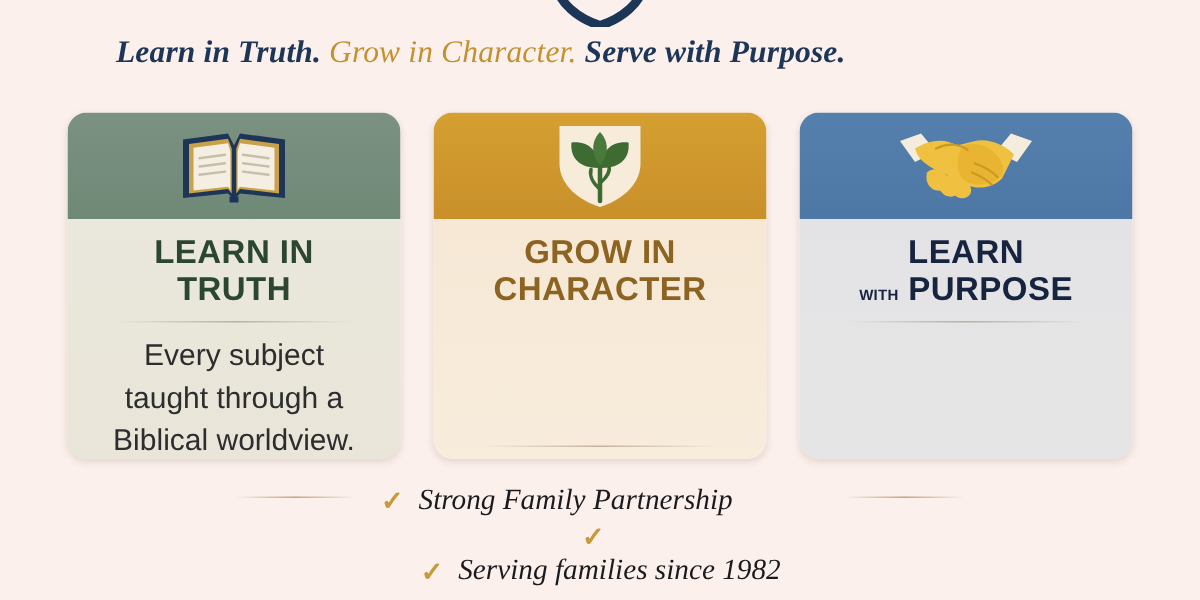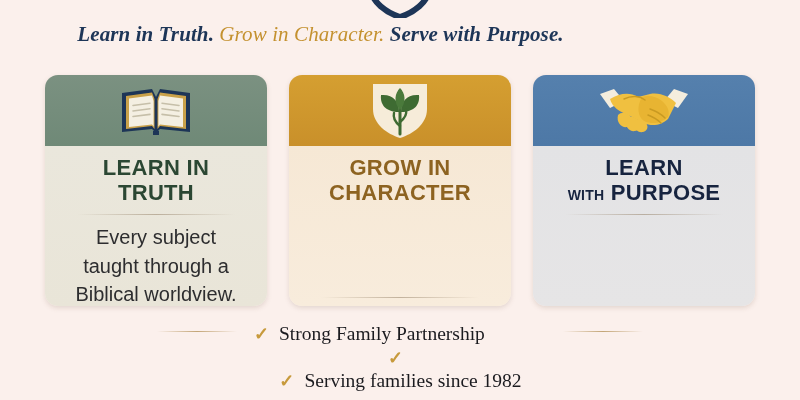--- a/index.html
+++ b/index.html
@@ -83,21 +83,21 @@
   .card-1 .card-title{ color:#2b4733; }
 
   .card-2 .card-head{ background:linear-gradient(180deg,#d59f31 0%,#c9902a 100%); }
   .card-2 .card-body{ background:linear-gradient(180deg,#f6e8d5 0%,#f8ecdc 100%);justify-content:space-between; }
   .card-2 .card-title{ color:#8d6321; }
 
   .card-3 .card-head{ background:linear-gradient(180deg,#5580ad 0%,#4d78a6 100%); }
   .card-3 .card-body{ background:linear-gradient(180deg,#e3e3e5 0%,#e6e5e6 100%); }
   .card-3 .card-title{ color:#17243f; }
 
-  .title-with{ font-size:14px; letter-spacing:.2px; }
+  .title-with{ font-size:10px; letter-spacing:.2px; }
 
   
   .checklist{
     position:absolute; top:320px; left:0; width:800px;
     display:flex; flex-direction:column; align-items:center;
     gap:1px;
   }
   .check-row{
     display:flex; align-items:center;
     font-family:"Liberation Serif", serif;
@@ -108,21 +108,21 @@
   }
   .check-mark{
     color:#c79a3c;
     font-size:18px;
     margin-right:9px;
     font-weight:700;
     line-height:1;
     width:17px; height:17px;
     display:inline-flex; align-items:center; justify-content:center;
   }
-  .check-text{ white-space:nowrap; }
+  .check-text{ white-space:nowrap;font-style:italic; }
   .rule{
     position:absolute; top:11px;
     width:80px; height:1px;
     background:linear-gradient(to right,rgba(190,160,115,0),rgba(185,152,98,.85),rgba(190,160,115,0));
   }
   .rule-l{ left:-96px; }
   .rule-r{ right:-96px; }
   .row-1 .check-text{ min-width:268px; }
 </style>
 </head>

